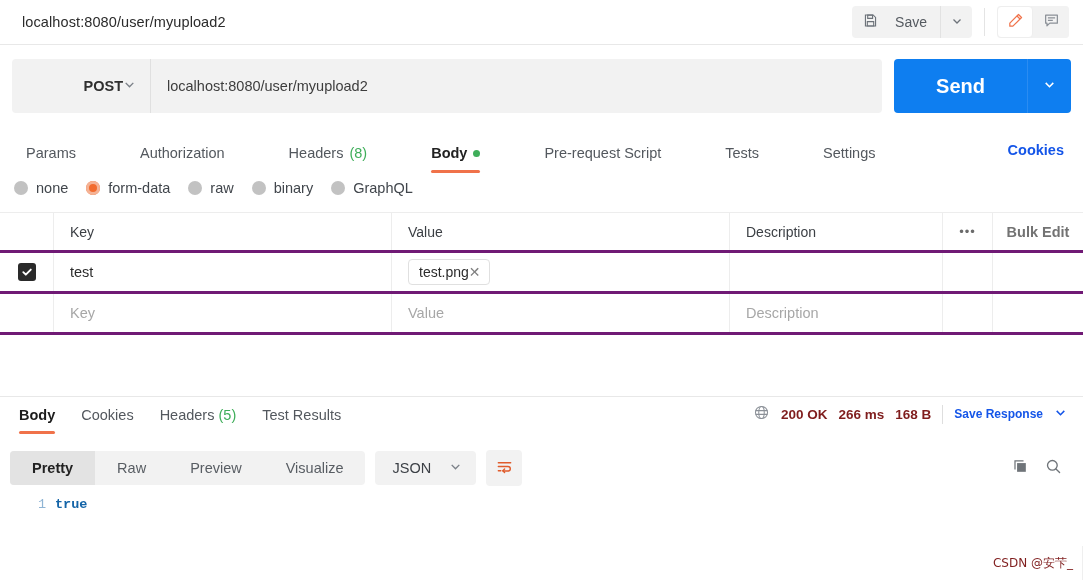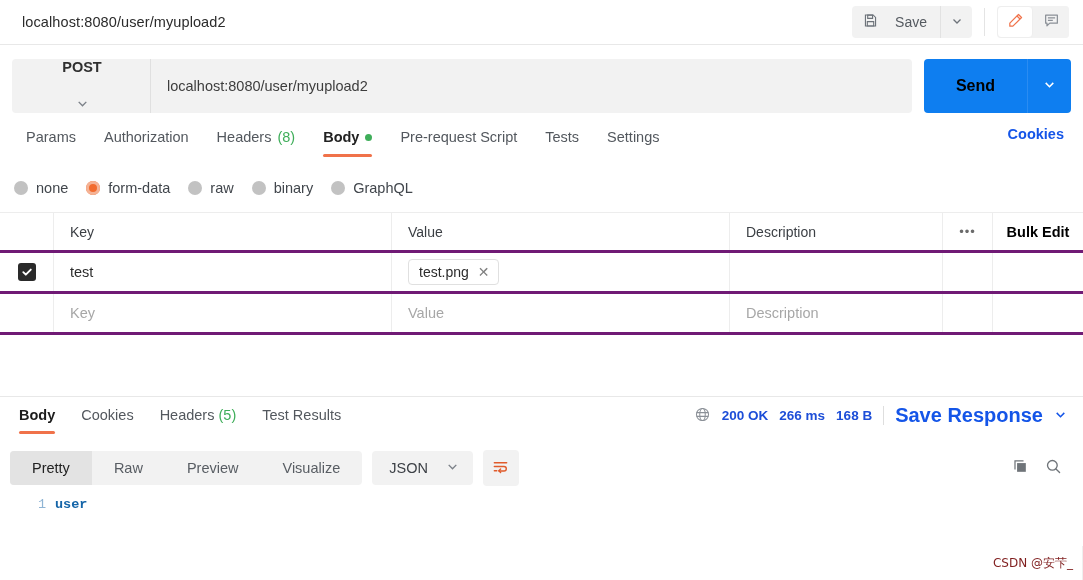--- a/index.html
+++ b/index.html
@@ -43,44 +43,44 @@
   .icon-btn.plain { background: #f2f2f2; }
   .icon-pair { display: flex; background: #f2f2f2; border-radius: 4px; }
 
   
   .urlbar {
     position: absolute; left: 0; top: 55px; width: 1083px; height: 62px;
     display: flex; align-items: center; padding: 0 12px;
   }
   .method {
     width: 139px; height: 54px; background: #f2f2f2; border-radius: 4px 0 0 4px;
-    display: flex; align-items: center; justify-content: space-between;
+    display: flex; align-items: center; justify-content: flex-end;
     padding: 0 14px 0 16px; font-size: 14.5px; font-weight: bold; color: #2f2f2f;
-    cursor: pointer; border-right: 1px solid #e0e0e0; flex-direction: column;
+    cursor: pointer; border-right: 1px solid #e0e0e0;
   }
   .url-input {
     flex: 1; height: 54px; background: #f2f2f2; border-radius: 0 4px 4px 0;
     display: flex; align-items: center; padding-left: 16px;
     font-size: 14.5px; color: #3d3d3d; cursor: text;
   }
   .send-group { display: flex; margin-left: 12px; border-radius: 4px; overflow: hidden; }
   .send-btn {
-    background: #0e7ef0; color: #000000; font-size: 16px; font-weight: bold;
-    padding: 0 32px; height: 54px; display: flex; align-items: center; cursor: pointer;
+    background: #0e7ef0; color: #ffffff; font-size: 20px; font-weight: bold;
+    padding: 0 42px; height: 54px; display: flex; align-items: center; cursor: pointer;
   }
   .send-caret {
     background: #0e7ef0; width: 44px; height: 54px; display: flex;
     align-items: center; justify-content: center; cursor: pointer;
     border-left: 1px solid #2a8cf2;
   }
 
   
   .reqtabs {
-    position: absolute; left: 0; top: 126px; width: 1083px; height: 38px;
-    display: flex; align-items: flex-start; padding-left: 12px;
+    position: absolute; left: 0; top: 142px; width: 1083px; height: 38px;
+    display: flex; align-items: flex-start; padding-left: 12px; gap: 36px;
   }
   .rtab {
     font-size: 14.5px; color: #53585e; padding: 0 14px; cursor: pointer;
     position: relative; line-height: 22px; display: flex; align-items: center; gap: 6px;
   }
   .rtab.active { color: #222; font-weight: bold; }
   .rtab.active::after {
     content: ""; position: absolute; left: 14px; right: 14px; bottom: -9px;
     height: 3px; background: #f0724a; border-radius: 2px;
   }
@@ -107,31 +107,31 @@
   .kvrow.body-row { border-top: none; }
   .cell { display: flex; align-items: center; border-right: 1px solid #ededed; height: 100%; }
   .c-check { width: 54px; justify-content: center; }
   .c-key { width: 338px; padding-left: 16px; }
   .c-val { width: 338px; padding-left: 16px; }
   .c-desc { width: 213px; padding-left: 16px; }
   .c-dots { width: 50px; justify-content: center; }
   .c-bulk { flex: 1; justify-content: center; border-right: none; }
   .hdr-text { font-size: 14px; color: #45494e; }
   .kvrow.head .hdr-text { color: #3b3f44; }
-  .bulk-text { font-size: 14.5px; font-weight: bold; color: #000000; cursor: pointer; }
+  .bulk-text { font-size: 14.5px; font-weight: bold; color: #737373; cursor: pointer; }
   .dots { font-size: 13px; color: #6b6b6b; letter-spacing: 1px; cursor: pointer; }
   .chk {
     width: 18px; height: 18px; border-radius: 3px; background: #2a2a2a;
     display: flex; align-items: center; justify-content: center; cursor: pointer;
   }
   .chk svg { display: block; }
   .cell-text { font-size: 14.5px; color: #2b2b2b; }
   .placeholder { font-size: 14.5px; color: #a7a7a7; }
   .filechip {
-    display: inline-flex; align-items: center; gap: 9px;
+    display: inline-flex; align-items: center; 
     border: 1px solid #e0e0e0; border-radius: 4px; background: #fff;
     padding: 4px 8px 4px 10px; cursor: pointer;
   }
   .filechip .fname { font-size: 14px; color: #2b2b2b; }
   .filechip .fx { font-size: 14px; color: #808080; cursor: pointer; line-height: 1; }
 
   
   .resp-divider { position: absolute; left: 0; top: 396px; width: 1083px; height: 1px; background: #e8e8e8; }
 
   
@@ -145,34 +145,34 @@
   }
   .ptab.active { color: #1c1c1c; font-weight: bold; }
   .ptab.active::after {
     content: ""; position: absolute; left: 13px; right: 13px; bottom: -8px;
     height: 3px; background: #f0724a; border-radius: 2px;
   }
   .status-wrap {
     margin-left: auto; display: flex; align-items: center; gap: 11px;
     padding-right: 16px; font-size: 13.5px;
   }
-  .st-green { color: #1d4ed8; font-weight: bold; }
+  .st-green { color: #7f1d1d; font-weight: bold; }
   .st-sep { width: 1px; height: 19px; background: #dedede; }
-  .save-resp { color: #1455e8; font-size: 20px; font-weight: bold; cursor: pointer; }
+  .save-resp { color: #1455e8; font-size: 12px; font-weight: bold; cursor: pointer; }
 
   
   .viewbar {
     position: absolute; left: 0; top: 449px; width: 1083px; height: 38px;
     display: flex; align-items: center; padding-left: 10px; gap: 10px;
   }
   .segment { display: flex; background: #f2f2f2; border-radius: 4px; overflow: hidden; }
   .seg {
     font-size: 14.5px; color: #585d63; padding: 9px 22px; cursor: pointer;
   }
-  .seg.active { background: #e3e3e3; color: #222; font-weight: normal; }
+  .seg.active { background: #e3e3e3; color: #222; font-weight: bold; }
   .jsonsel {
     display: flex; align-items: center; gap: 18px; background: #f2f2f2;
     border-radius: 4px; padding: 9px 14px 9px 17px; cursor: pointer;
     font-size: 14.5px; color: #3c4046;
   }
   .wrapbtn {
     width: 36px; height: 36px; background: #f2f2f2; border-radius: 4px;
     display: flex; align-items: center; justify-content: center; cursor: pointer;
   }
   .viewbar-right { margin-left: auto; display: flex; align-items: center; gap: 14px; padding-right: 20px; }
@@ -456,19 +456,19 @@
         <svg width="19" height="19" viewBox="0 0 20 20" fill="none" stroke="#6f7479" stroke-width="1.4" stroke-linecap="round">
           <circle cx="8.8" cy="8.8" r="5.1"></circle>
           <path d="M12.6 12.6 16.4 16.4"></path>
         </svg>
       </span>
     </div>
   </div>
 
   <div class="code">
     <div class="lineno">1</div>
-    <div class="codetext">user</div>
+    <div class="codetext">true</div>
   </div>
 
   <div class="watermark">CSDN @安芐_</div>
   <div class="wm-rule"></div>
 
 </div>
 
 </body></html>

